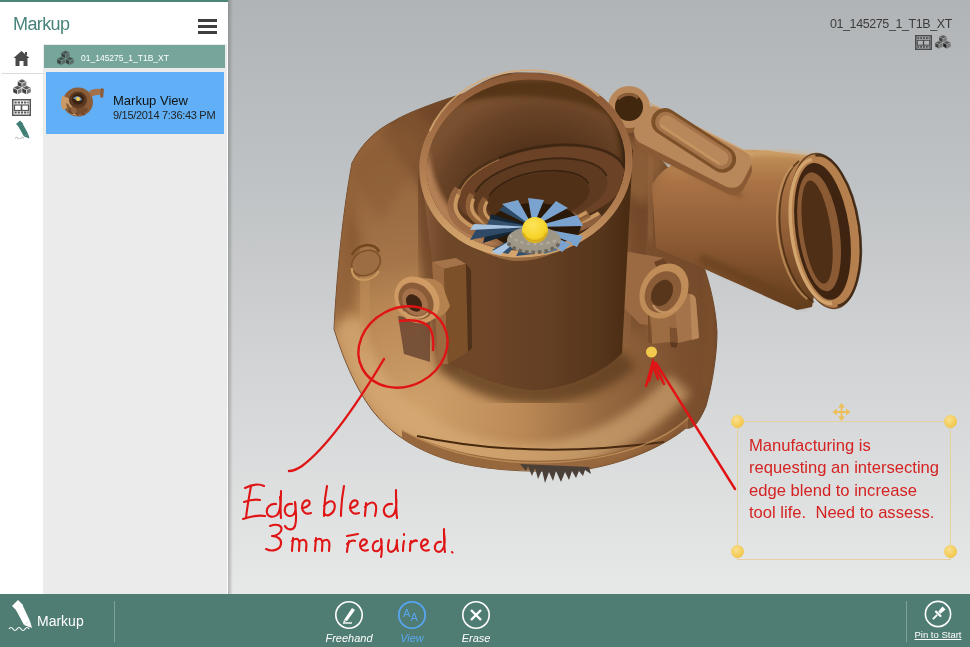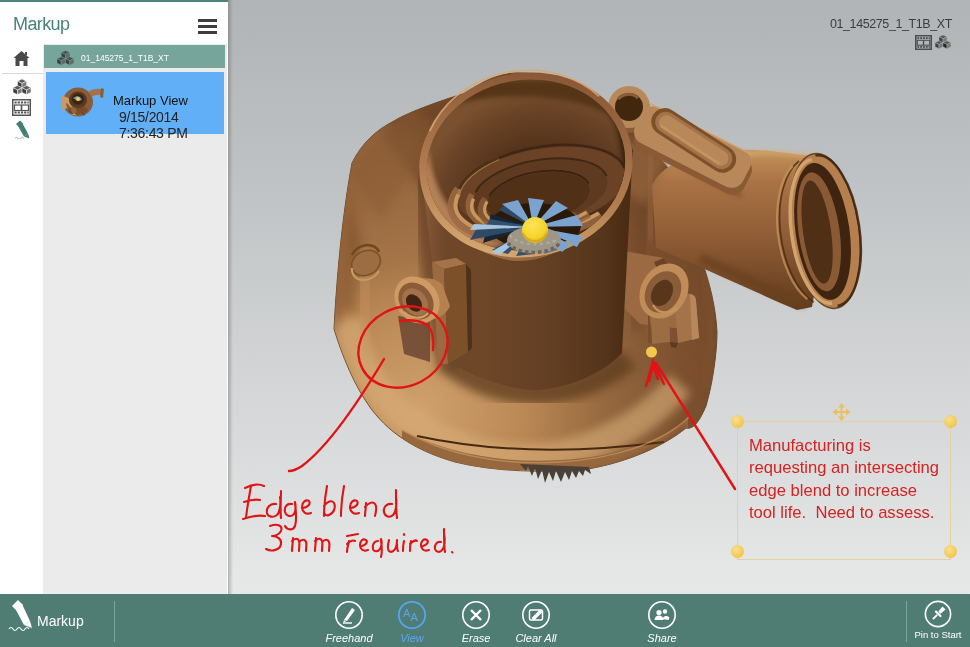--- a/index.html
+++ b/index.html
@@ -12,33 +12,33 @@
   #sidebar { position:absolute; left:0; top:0; width:228px; height:595px; background:#ffffff; }
   #topline { position:absolute; left:0; top:0; width:228px; height:2px; background:#4d8478; }
   #title { position:absolute; left:13px; top:14px; font-size:18px; letter-spacing:-0.6px; color:#47837a; }
   #burger { position:absolute; left:198px; top:19px; width:19px; }
   #burger div { height:3px; background:#3f3f3f; margin-bottom:3px; }
   #list { position:absolute; left:43px; top:44px; width:184px; height:551px; background:#ebebeb; }
   #hdrbar { position:absolute; left:44px; top:45px; width:181px; height:23px; background:#76a59b; }
   #hdrbar span { position:absolute; left:37px; top:7.5px; font-size:8.5px; color:#fff; letter-spacing:0;}
   #blueitem { position:absolute; left:46px; top:72px; width:178px; height:62px; background:#61b0f7; }
   #blueitem .t1 { position:absolute; left:67px; top:21px; font-size:13px; color:#111; }
-  #blueitem .t2 { position:absolute; left:73px; top:37px; font-size:14px; letter-spacing:-0.3px; color:#222; }
+  #blueitem .t2 { position:absolute; left:67px; top:37px; font-size:11px; letter-spacing:-0.3px; color:#222; }
   #sideshadow { position:absolute; left:228px; top:0; width:5px; height:595px;
      background:linear-gradient(90deg,rgba(80,80,80,0.35),rgba(80,80,80,0)); }
   
   #modelname { position:absolute; left:0; top:17px; width:952px; text-align:right; font-size:12.5px; letter-spacing:-0.4px; color:#3c3c3c; }
   
   #toolbar { position:absolute; left:0; top:594px; width:970px; height:53px; background:#507d73; }
   #toolbar .sep { position:absolute; top:7px; width:1px; height:41px; background:#7ba49a; }
   #tbmarkup { position:absolute; left:37px; top:19px; font-size:14px; color:#fff; }
   .btn { position:absolute; top:6px; width:60px; text-align:center; color:#fff; }
   .btn .lbl { margin-top:2px; font-size:11px; display:block;font-style:italic; }
   .btn.blue { color:#5aa7f2; }
-  #pinbtn { position:absolute; left:907px; top:600px; width:62px; text-align:center; color:#fff; }
+  #pinbtn { position:absolute; left:907px; top:600px; width:62px; text-align:center; color:#fff;text-decoration:underline; }
   #pinbtn .lbl { margin-top:1px; font-size:9.5px; display:block; }
   
   #tbox { position:absolute; left:737px; top:421px; width:214px; height:139px; border:1px solid #e8cfa0; }
   #tbox .txt { position:absolute; left:11px; top:13px; font-size:16.6px; line-height:22.3px; color:#d42322; white-space:pre; }
   .handle { position:absolute; width:13px; height:13px; border-radius:50%;
      background:radial-gradient(circle at 40% 35%, #fadf8f, #f2c94f 65%, #e3b23a); }
 </style>
 </head>
 <body>
 <div id="app">
@@ -502,38 +502,20 @@
       </svg>
       <span class="lbl">View</span>
     </div>
     <div class="btn" style="left:446px">
       <svg width="30" height="30" viewBox="0 0 30 30" style="margin:0 auto;display:block">
         <circle cx="15" cy="15" r="13.2" fill="none" stroke="#fff" stroke-width="1.6"></circle>
         <path d="M10,10 L20,20 M20,10 L10,20" stroke="#fff" stroke-width="2.4"></path>
       </svg>
       <span class="lbl">Erase</span>
     </div>
-    <div class="btn" style="left:506px">
-      <svg width="30" height="30" viewBox="0 0 30 30" style="margin:0 auto;display:block">
-        <circle cx="15" cy="15" r="13.2" fill="none" stroke="#fff" stroke-width="1.6"></circle>
-        <rect x="8.5" y="10" width="13" height="10" rx="1.5" fill="none" stroke="#fff" stroke-width="1.5"></rect>
-        <path d="M10.5,18 L19,9.5 L21.5,12 L13,20.5" fill="#fff"></path>
-      </svg>
-      <span class="lbl">Clear All</span>
-    </div>
-    <div class="btn" style="left:632px">
-      <svg width="30" height="30" viewBox="0 0 30 30" style="margin:0 auto;display:block">
-        <circle cx="15" cy="15" r="13.2" fill="none" stroke="#fff" stroke-width="1.6"></circle>
-        <circle cx="12" cy="12.5" r="2.6" fill="#fff"></circle>
-        <circle cx="18" cy="11.5" r="2.2" fill="#fff"></circle>
-        <path d="M7.5,20 a4.5,4.5 0 0 1 9,0 Z" fill="#fff"></path>
-        <path d="M15.5,19 a4,4 0 0 1 7,-1.5 l-1,2.5 Z" fill="#fff"></path>
-      </svg>
-      <span class="lbl">Share</span>
-    </div>
   </div>
   <div id="pinbtn">
     <svg width="28" height="28" viewBox="0 0 28 28" style="margin:0 auto;display:block">
       <circle cx="14" cy="14" r="12.6" fill="none" stroke="#fff" stroke-width="1.6"></circle>
       <g fill="#fff" transform="rotate(45 14 14)">
         <path d="M11.8,5.5 h4.4 l-0.7,6.5 h-3 Z"></path>
         <rect x="9.8" y="12.6" width="8.4" height="2.2" rx="1"></rect>
         <path d="M14,15.2 l0,6" stroke="#fff" stroke-width="1.9"></path>
       </g>
     </svg>

